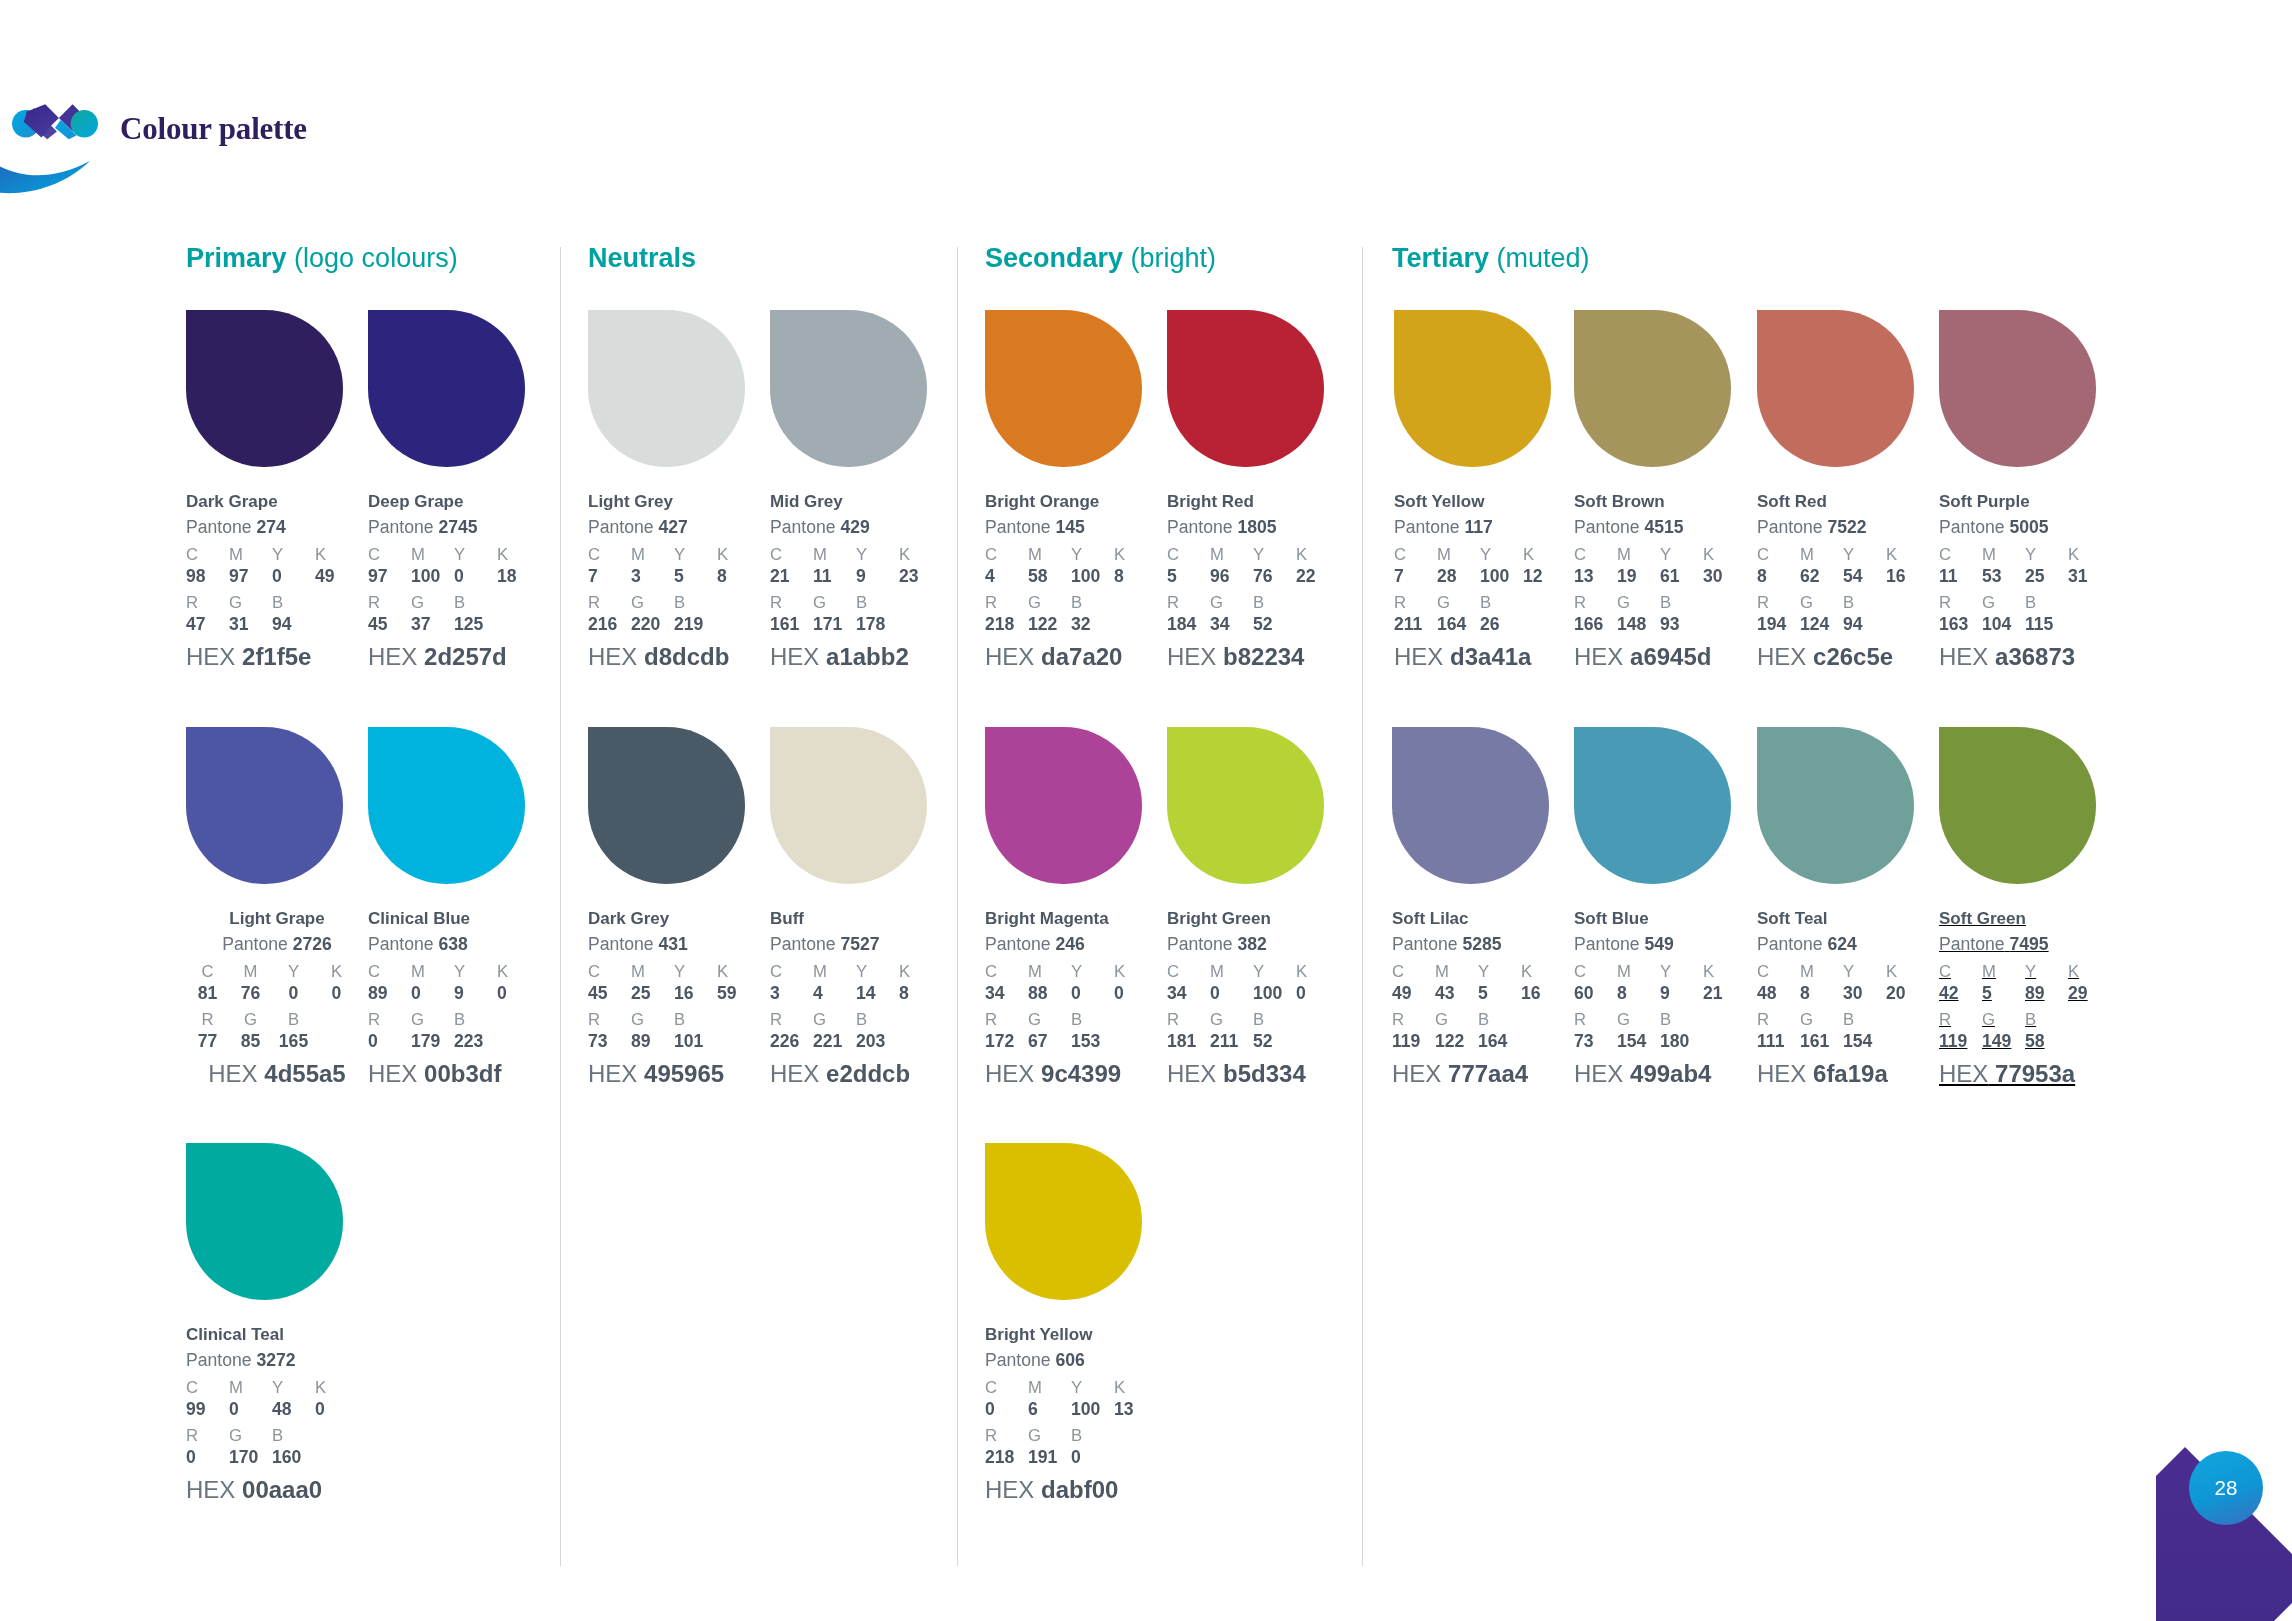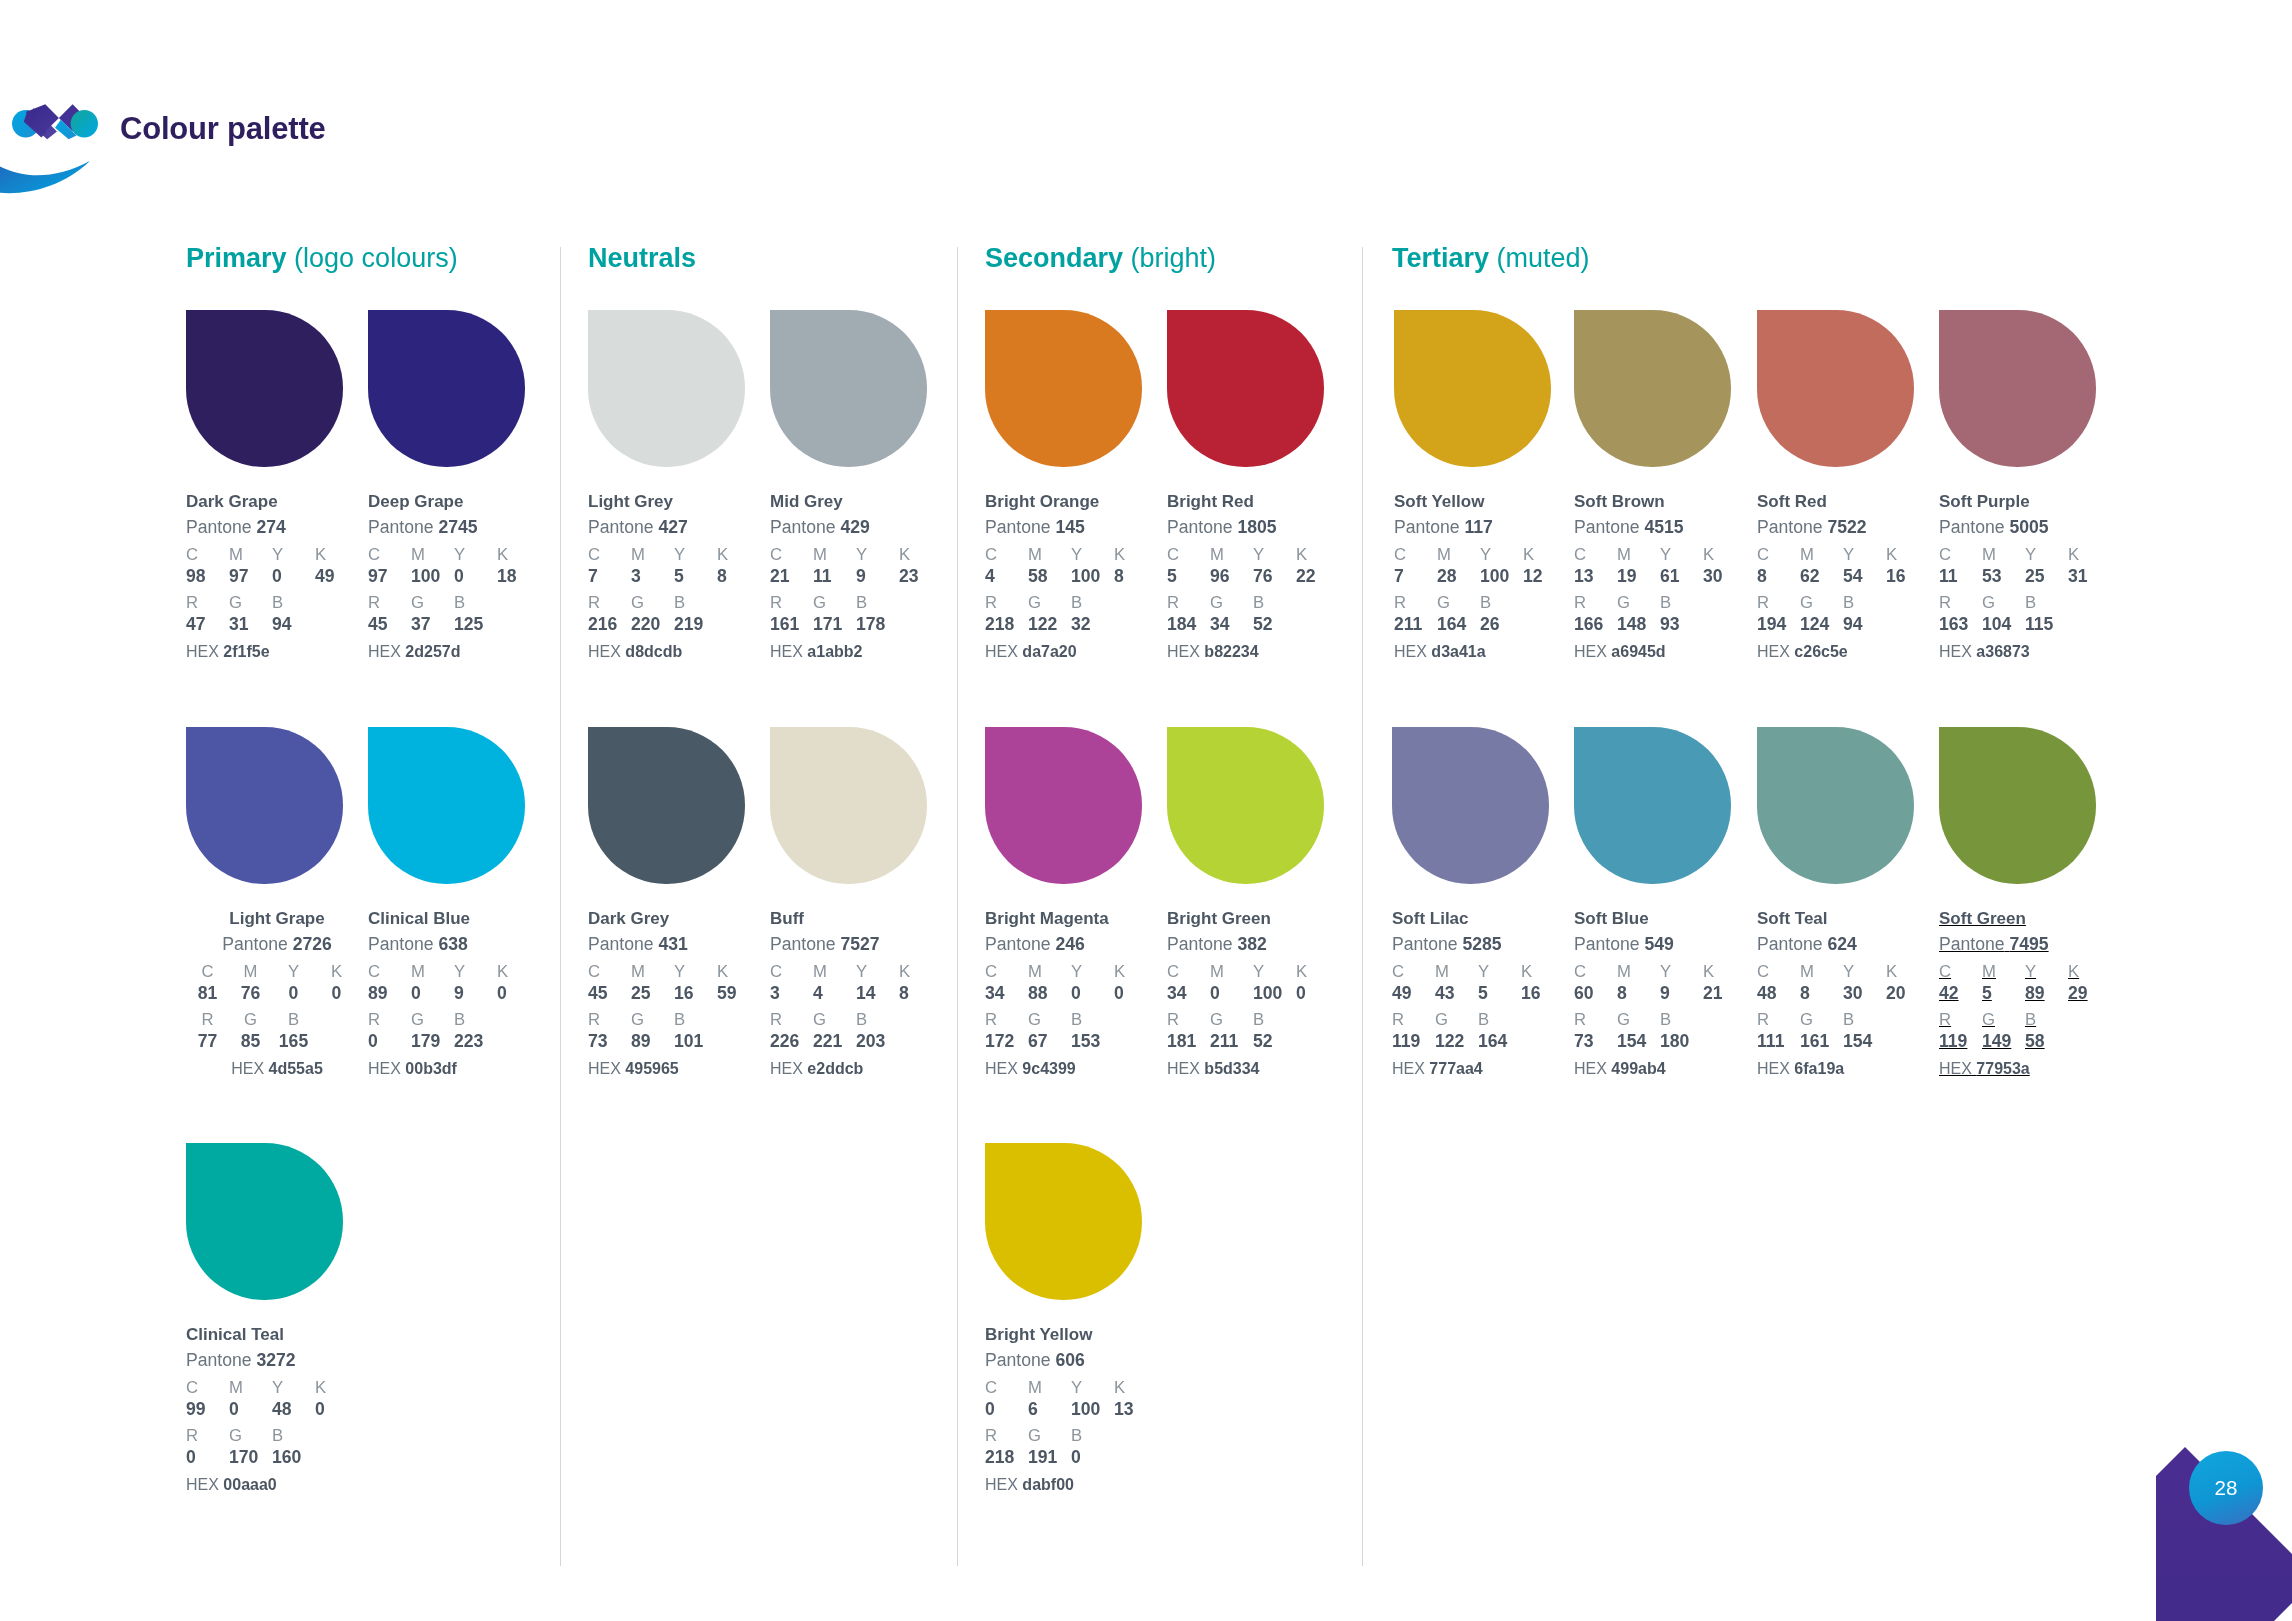--- a/index.html
+++ b/index.html
@@ -14,21 +14,21 @@
   #page {
     position: relative;
     width: 2293px; height: 1621px;
     background: #ffffff;
   }
 
   
   #header {
     position: absolute;
     left: 0; top: 0;
-    width: 1959px; height: 225px;
+    width: 1959px; height: 225px; font-family: Liberation Serif, serif;
   }
   #logo-mark {
     position: absolute;
     left: 0px; top: 71px;
     width: 110px; height: 125px;
   }
   #page-title {
     position: absolute;
     left: 120px; top: 111px;
     font-size: 31px;
@@ -107,21 +107,21 @@
   }
   .val-row.labels { color: #8c949c; font-size: 16.7px; margin-top: 5.9px; }
   .val-row.nums   { color: #4c5763; font-size: 17.6px; font-weight: bold; margin-top: 1px; }
   .val-row span {
     width: 43px;
     display: inline-block;
     white-space: nowrap;
   }
   .swatch-hex {
     margin-top: 6.9px;
-    font-size: 16px;
+    font-size: 24px;
     color: #6a747e;
     white-space: nowrap;
     line-height: 1.25;
   }
   .swatch-hex b { font-weight: bold; color: #4c5763; }
 
   
   #page-badge {
     position: absolute;
     right: 0; bottom: 0;

